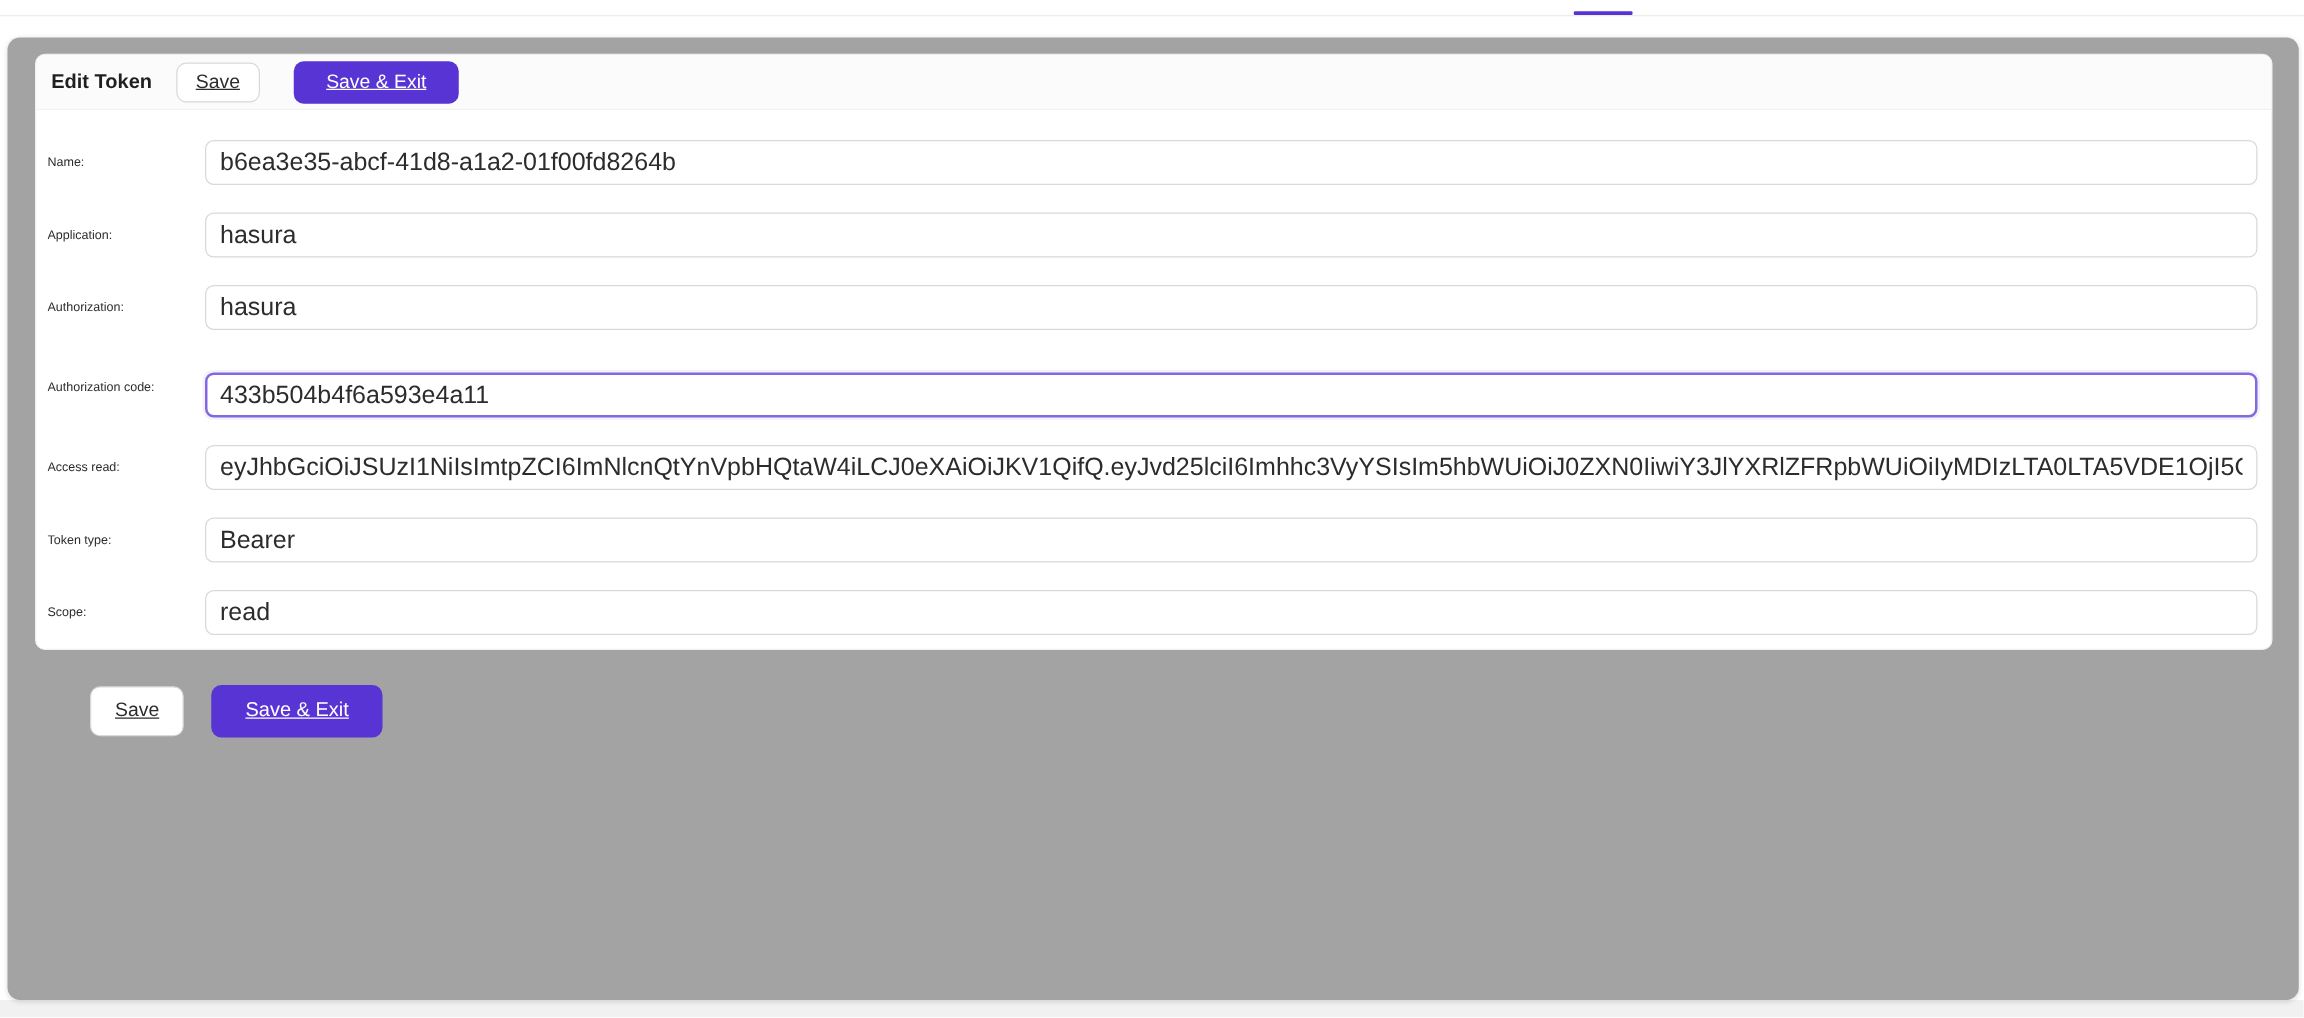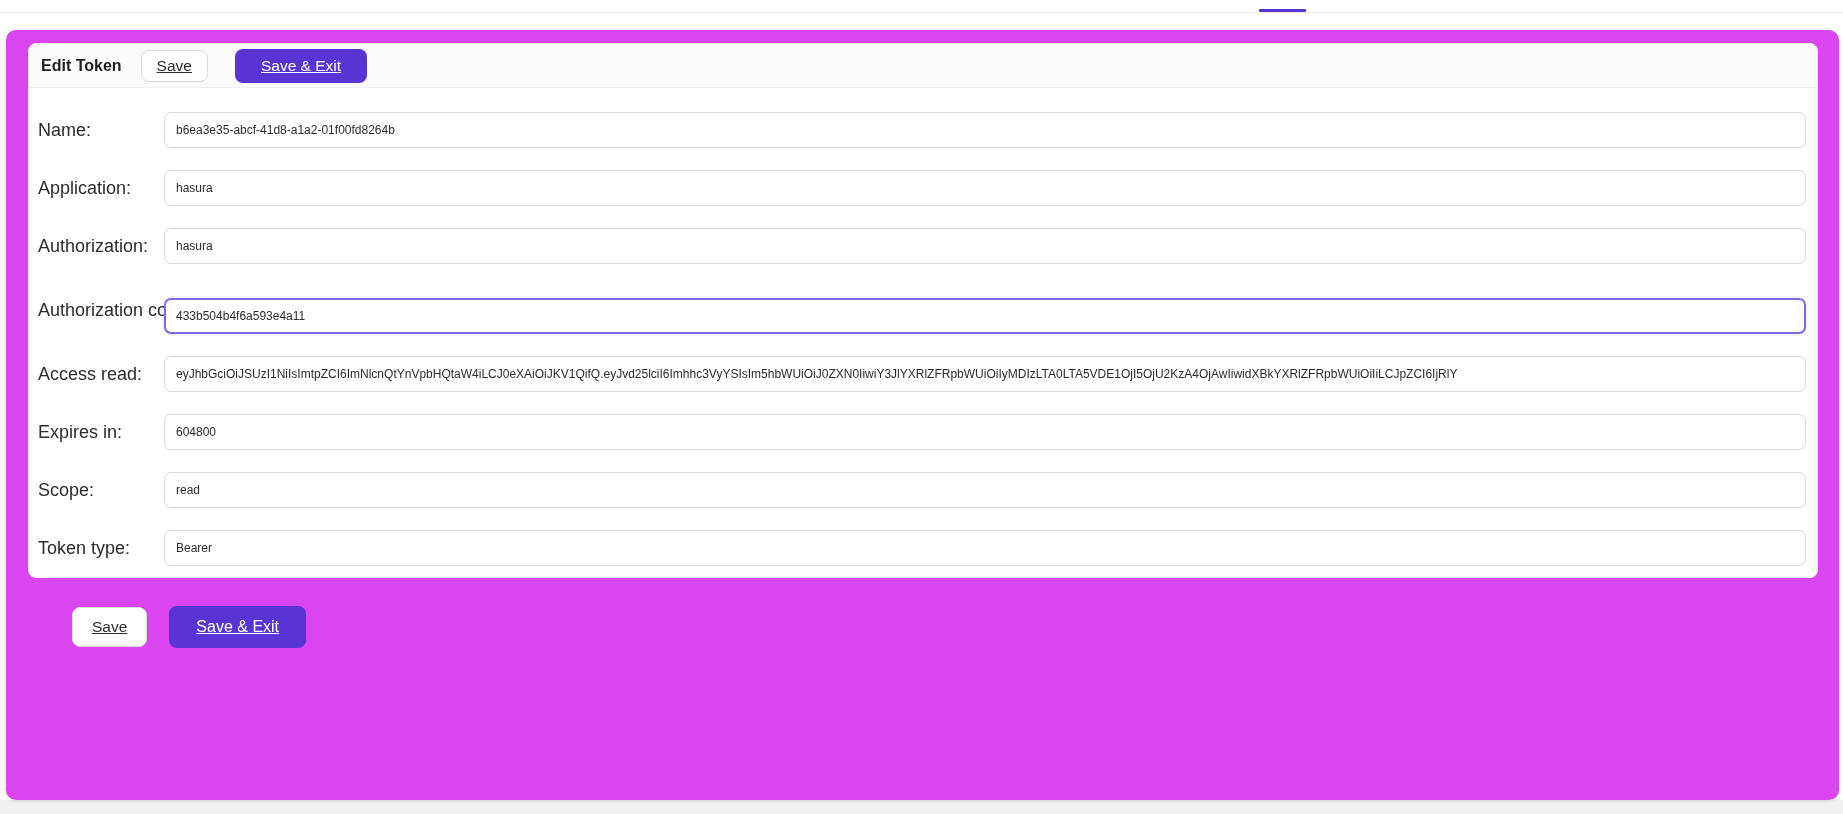--- a/index.html
+++ b/index.html
@@ -21,21 +21,21 @@
     border-radius: 1px;
   }
   
   .bottom-strip {
     position: absolute; left: 0; top: 800px; width: 1843px; height: 14px;
     background: #f1f1f1;
   }
   
   .panel {
     position: absolute; left: 6px; top: 30px; width: 1833px; height: 770px;
-    background: #d946ef; border-radius: 10px;
+    background: #a3a3a3; border-radius: 10px;
     box-shadow: 0 1px 4px rgba(0,0,0,0.13);
     padding: 13px 21px 0 22px;
   }
   
   .card {
     border: 1px solid #f0f0f0; border-radius: 8px; background: #ffffff;
   }
   .card-header {
     display: flex; align-items: center;
     height: 44px; padding: 0 12px;
@@ -55,26 +55,26 @@
     border: none; color: #ffffff;
   }
   .hdr-save { height: 32px; padding: 0 15px; margin-left: 19px; }
   .hdr-save-exit { height: 34px; padding: 0 26px; margin-left: 27px; }
   
   .card-body { padding: 24px 11px 11px 9px; }
   .form-row { display: flex; align-items: center; margin-bottom: 22px; }
   .form-row:last-child { margin-bottom: 0; }
   .form-label {
     width: 126px; flex-shrink: 0;
-    font-size: 18px; color: #2c2c2c; white-space: nowrap; overflow: hidden;
+    font-size: 10px; color: #2c2c2c; white-space: nowrap; overflow: hidden;
   }
   .form-input {
     flex: 1; height: 36px; min-width: 0;
     border: 1px solid #d9d9d9; border-radius: 7px;
-    padding: 0 11px; font-size: 12px; color: #2c2c2c;
+    padding: 0 11px; font-size: 20px; color: #2c2c2c;
     font-family: inherit; background: #ffffff; outline: none;
     text-overflow: clip; white-space: nowrap; overflow: hidden;
   }
   .form-input.focused {
     border-width: 2px; padding: 0 10px;
     box-shadow: 0 0 0 2px rgba(87,52,211,0.07);
     margin-top: 12px;
   }
   
   .footer-actions { display: flex; align-items: center; margin: 28px 0 0 44px; }
@@ -114,30 +114,26 @@
         </div>
         <div class="form-row">
           <label class="form-label">Authorization code:</label>
           <input class="form-input focused" type="text" value="433b504b4f6a593e4a11" style="border-color: rgb(132, 104, 221);">
         </div>
         <div class="form-row">
           <label class="form-label">Access read:</label>
           <input class="form-input" type="text" value="eyJhbGciOiJSUzI1NiIsImtpZCI6ImNlcnQtYnVpbHQtaW4iLCJ0eXAiOiJKV1QifQ.eyJvd25lciI6Imhhc3VyYSIsIm5hbWUiOiJ0ZXN0IiwiY3JlYXRlZFRpbWUiOiIyMDIzLTA0LTA5VDE1OjI5OjU2KzA4OjAwIiwidXBkYXRlZFRpbWUiOiIiLCJpZCI6IjRlY" style="">
         </div>
         <div class="form-row">
-          <label class="form-label">Expires in:</label>
-          <input class="form-input" type="text" value="604800" style="">
+          <label class="form-label">Token type:</label>
+          <input class="form-input" type="text" value="Bearer" style="">
         </div>
         <div class="form-row">
           <label class="form-label">Scope:</label>
           <input class="form-input" type="text" value="read" style="">
-        </div>
-        <div class="form-row">
-          <label class="form-label">Token type:</label>
-          <input class="form-input" type="text" value="Bearer" style="">
         </div>
       </div>
   </div>
 
   <div class="footer-actions">
     <button class="btn btn-default ftr-save">Save</button>
     <button class="btn btn-primary ftr-save-exit" style="background: rgb(87, 52, 211);">Save &amp; Exit</button>
   </div>
 
 </div>

